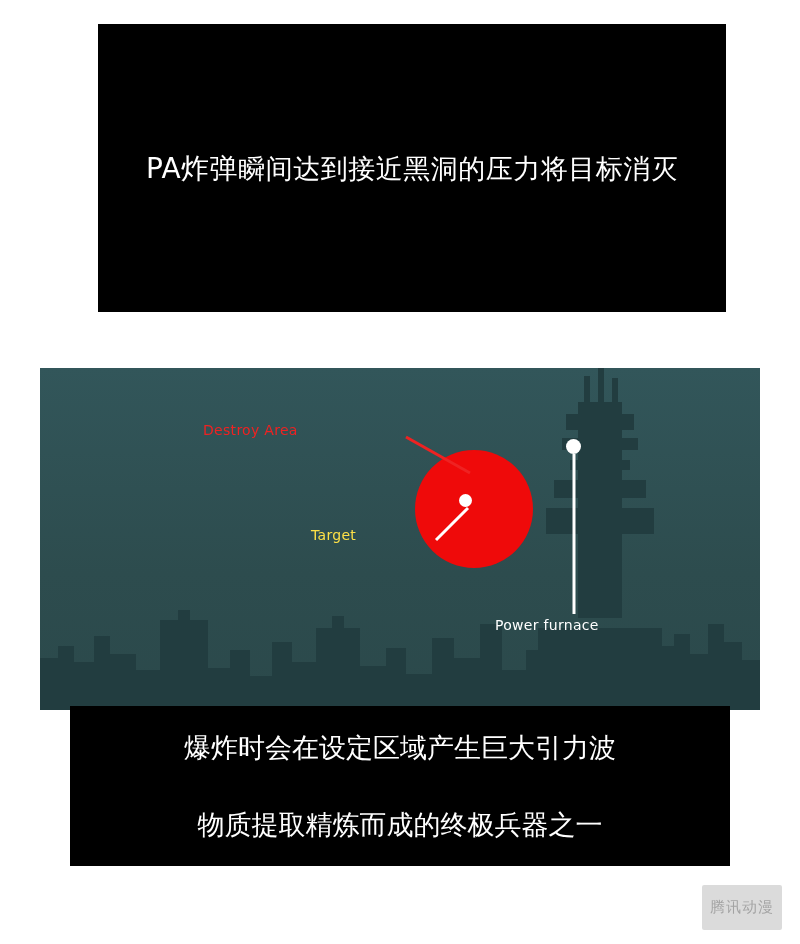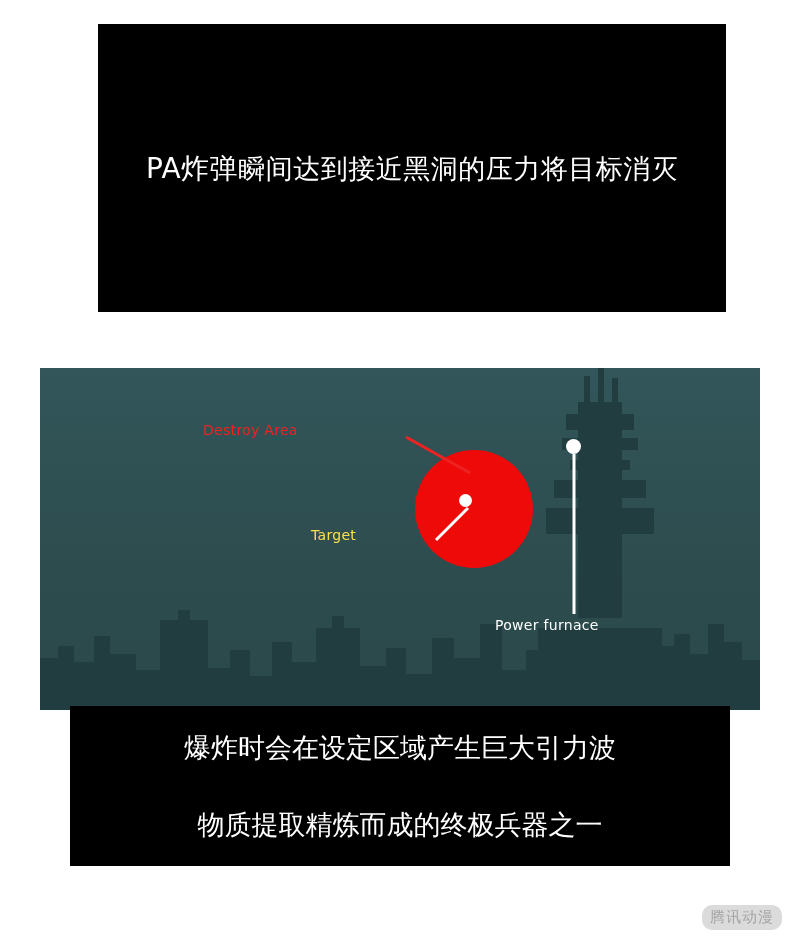--- a/index.html
+++ b/index.html
@@ -157,23 +157,23 @@
   }
 
   
   .watermark {
     position: absolute;
     right: 18px;
     bottom: 14px;
     background: #d8d8d8;
     color: #9a9a9a;
     font-size: 15px;
-    padding: 3px 8px;
+    padding: 13px 8px;
     letter-spacing: 1px;
-    border-radius: 10px;
+    border-radius: 2px;
     opacity: 0.9;
   }
 </style>
 </head>
 <body>
 
 <div class="top-panel">
   <div class="line latin">PA炸弹</div>
   <div class="line">瞬间达到接近黑洞的压力将目标消灭</div>
 </div>

